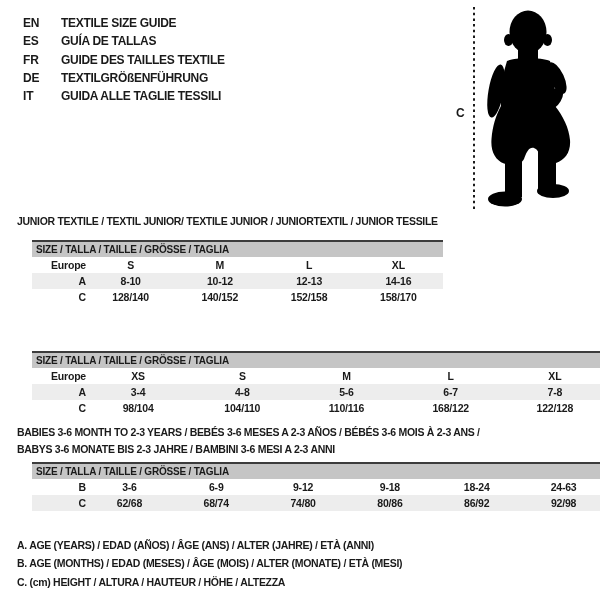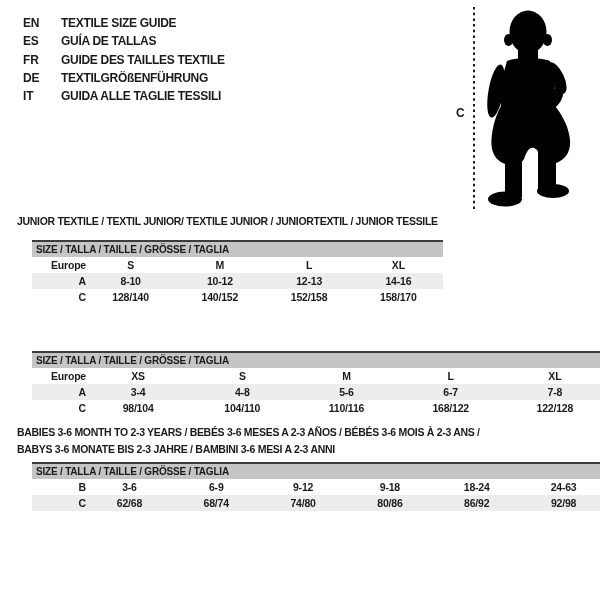--- a/index.html
+++ b/index.html
@@ -213,14 +213,19 @@
         <td>62/68</td>
         <td>68/74</td>
         <td>74/80</td>
         <td>80/86</td>
         <td>86/92</td>
         <td>92/98</td>
       </tr>
     </tbody>
   </table>
 
+  <div class="footnotes">
+    <div class="footnote">A. AGE (YEARS) / EDAD (AÑOS) / ÂGE (ANS) / ALTER (JAHRE) / ETÀ (ANNI)</div>
+    <div class="footnote">B. AGE (MONTHS) / EDAD (MESES) / ÂGE (MOIS) / ALTER (MONATE) / ETÀ (MESI)</div>
+    <div class="footnote">C. (cm) HEIGHT / ALTURA / HAUTEUR / HÖHE / ALTEZZA</div>
+  </div>
 
 </div>
 
 </body></html>

